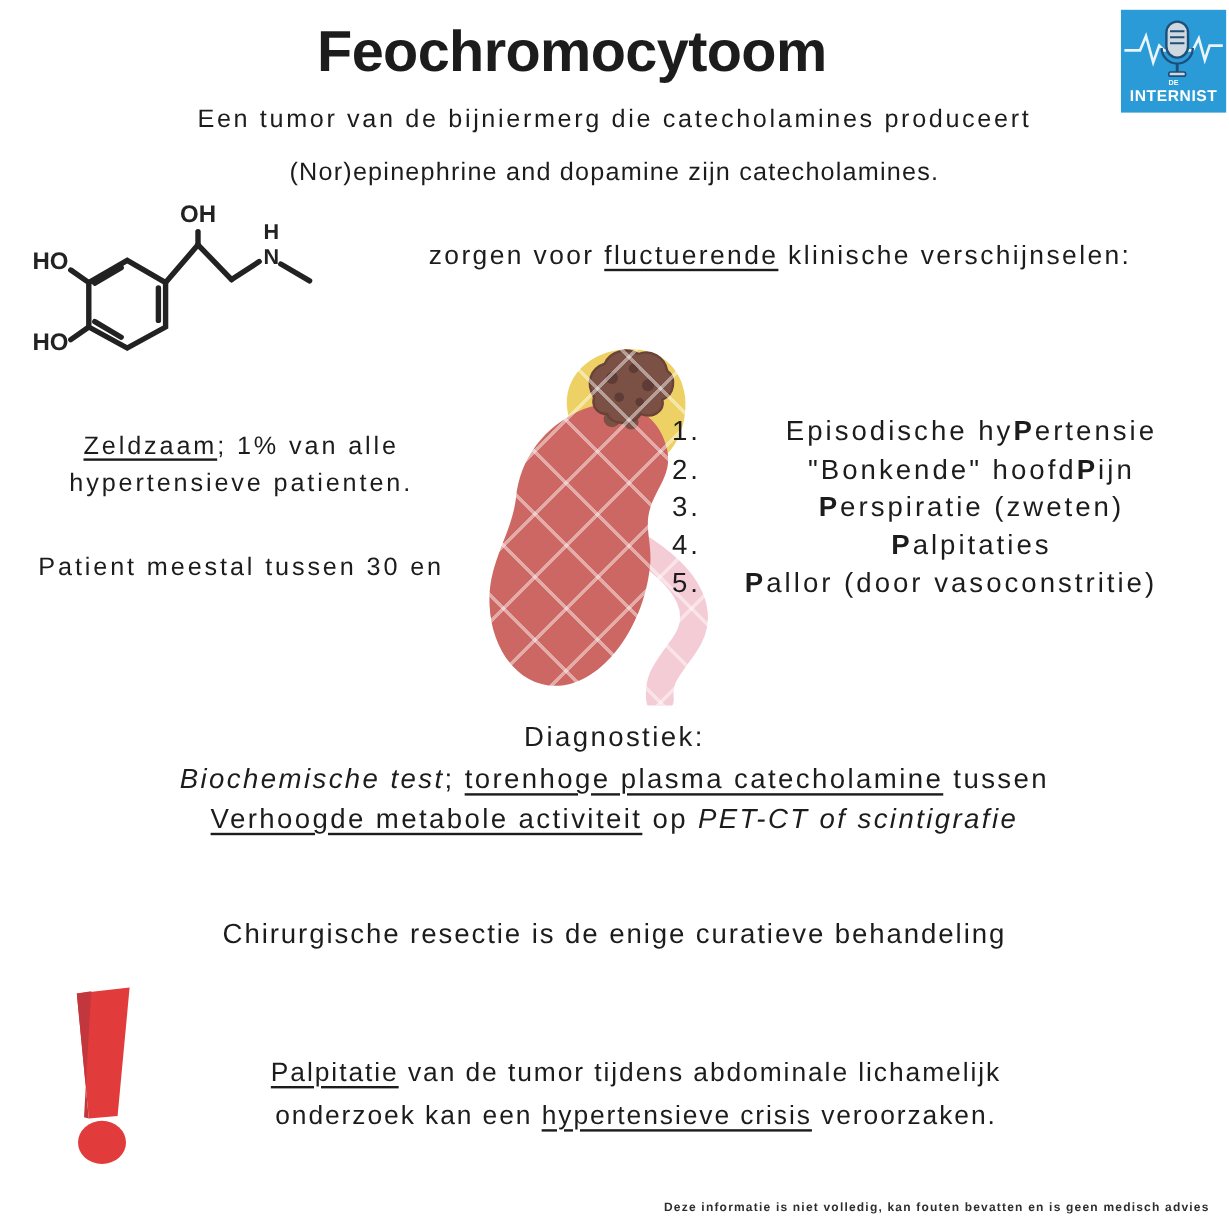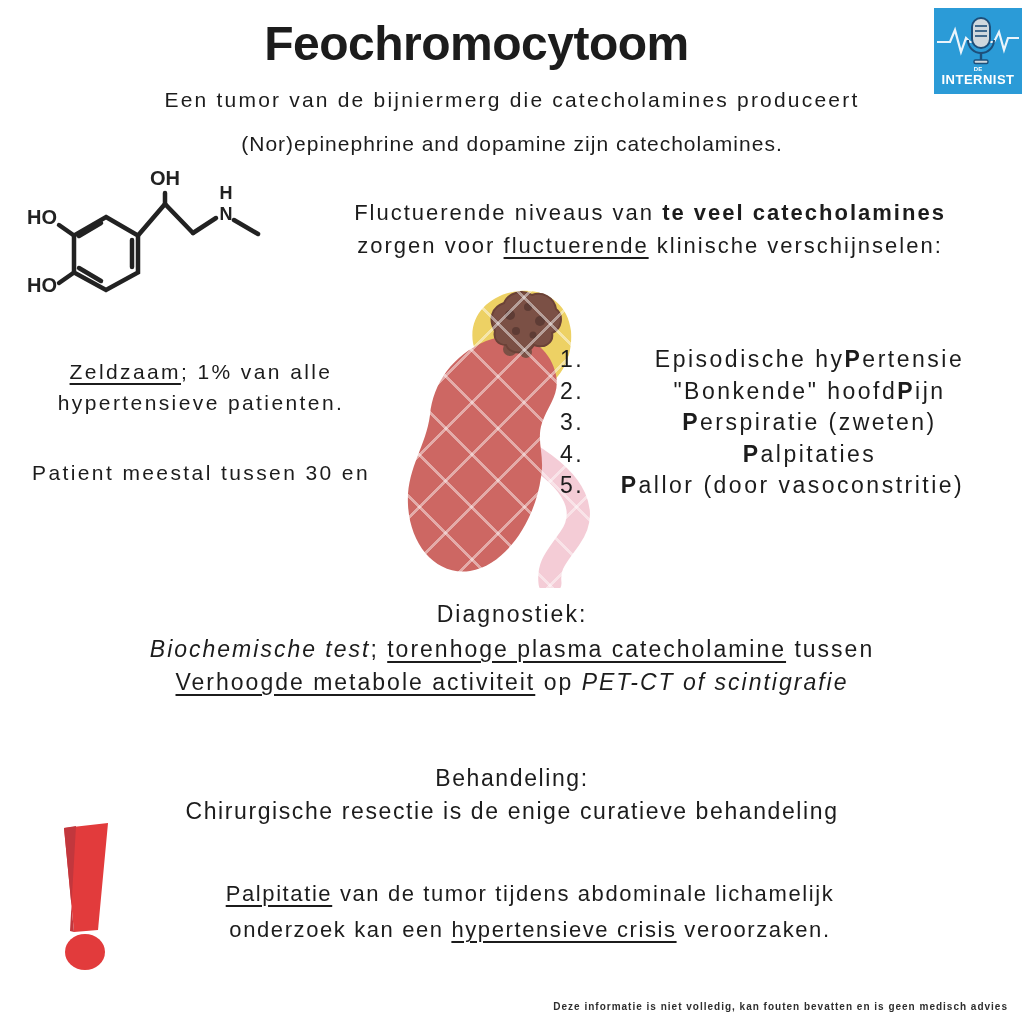--- a/index.html
+++ b/index.html
@@ -95,21 +95,20 @@
     </g>
     <text x="30" y="58" font-size="20" font-weight="bold" fill="#222" text-anchor="middle">HO</text>
     <text x="30" y="126" font-size="20" font-weight="bold" fill="#222" text-anchor="middle">HO</text>
     <text x="153" y="19" font-size="20" font-weight="bold" fill="#222" text-anchor="middle">OH</text>
     <text x="214" y="33" font-size="18" font-weight="bold" fill="#222" text-anchor="middle">H</text>
     <text x="214" y="54" font-size="18" font-weight="bold" fill="#222" text-anchor="middle">N</text>
   </svg>
 </div>
 
 <div class="abs fluct center">
-  <div><span>Fluctuerende niveaus van </span><span class="b">te veel catecholamines</span></div>
   <div><span>zorgen voor </span><span class="u">fluctuerende</span><span> klinische verschijnselen:</span></div>
 </div>
 
 <div class="abs epi center">
   <div><span class="u">Zeldzaam</span><span>; 1% van alle</span></div>
   <div>hypertensieve patienten.</div>
   <div class="para2">Patient meestal tussen 30 en</div>
 </div>
 
 <div class="abs kidney-wrap">
@@ -154,21 +153,20 @@
   </div>
 </div>
 
 <div class="abs diag center">
   <div class="diag-heading">Diagnostiek:</div>
   <div><span class="i">Biochemische test</span><span>; </span><span class="u">torenhoge plasma catecholamine</span><span> tussen</span></div>
   <div><span class="u">Verhoogde metabole activiteit</span><span> op </span><span class="i">PET-CT of scintigrafie</span></div>
 </div>
 
 <div class="abs treat center">
-  <div>Behandeling:</div>
   <div>Chirurgische resectie is de enige curatieve behandeling</div>
 </div>
 
 <div class="abs excl">
   <svg width="62" height="150" viewBox="0 0 62 150">
     <polygon points="8,8 52,3 42,110 18,112" fill="#e23b3c"></polygon>
     <polygon points="8,8 20,6 14,111 18,112" fill="#c2373d"></polygon>
     <ellipse cx="29" cy="132" rx="20" ry="18" fill="#e23b3c"></ellipse>
   </svg>
 </div>

